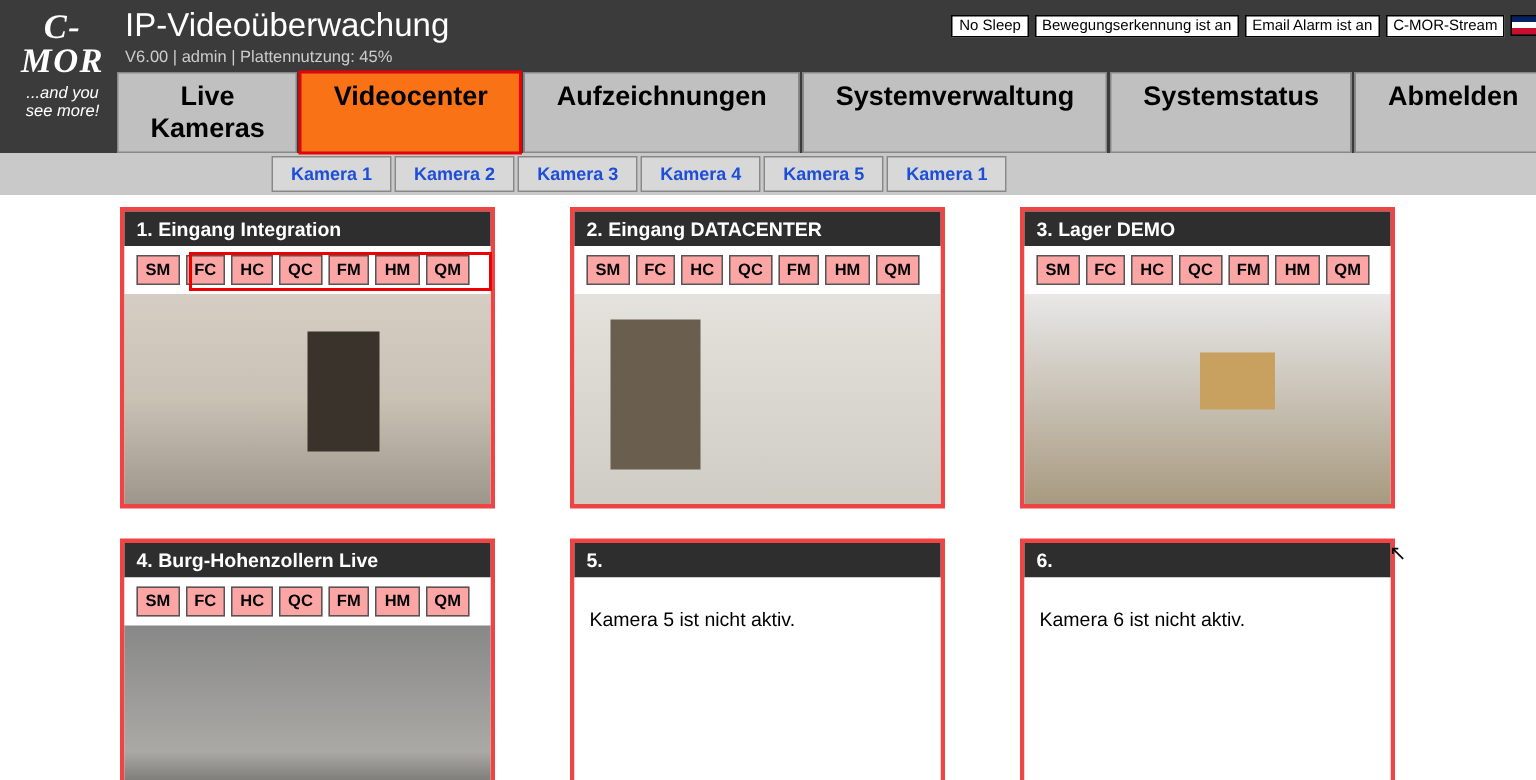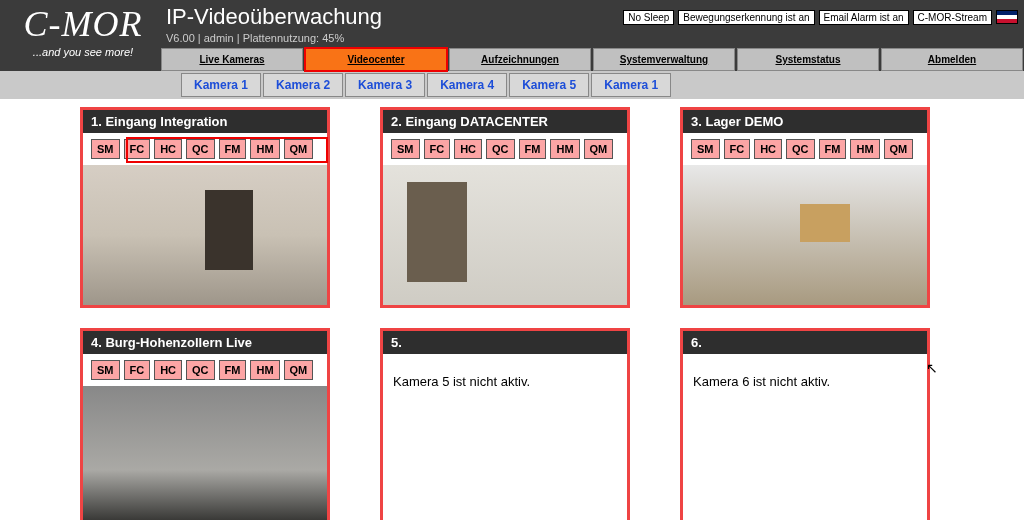--- a/index.html
+++ b/index.html
@@ -1,29 +1,29 @@
 <!DOCTYPE html>
 <html><head>
 <meta charset="utf-8">
 <style>
   * { box-sizing: border-box; margin: 0; padding: 0; }
   body { font-family: Arial, sans-serif; background: #fff; font-size: 13px; color: #000; width: 1024px; }
   .header { background: #3b3b3b; color: #fff; display: flex; align-items: flex-start; padding: 0; }
   .logo-box { width: 160px; padding: 6px 8px 4px 14px; text-align: center; }
-  .logo { font-family: "Comic Sans MS", cursive; font-weight: normal; font-size: 36px; font-style: italic; letter-spacing: 1px; line-height: 1; }
+  .logo { font-family: "Comic Sans MS", cursive; font-weight: bold; font-size: 23px; font-style: italic; letter-spacing: 1px; line-height: 1; }
   .tagline { font-size: 11px; font-style: italic; margin-top: 4px; }
   .header-right { flex: 1; }
   .title-row { display: flex; align-items: center; justify-content: space-between; padding: 4px 6px 2px 6px; }
   .app-title { font-size: 22px; font-weight: normal; }
   .status-badges { display: flex; gap: 4px; text-align: right; }
   .status-badge { background: #fff; color: #000; border: 1px solid #000; font-size: 10px; padding: 1px 4px; }
   .flag { width: 22px; height: 14px; background: linear-gradient(to bottom, #012169 33%, #fff 33%, #fff 66%, #c8102e 66%); border: 1px solid #000; display: inline-block; position: relative; overflow: hidden; }
   .meta-row { font-size: 11px; color: #ccc; padding: 0 6px 4px 6px; }
   .tabs-main { display: flex; background: #3b3b3b; padding: 0 0 0 0; }
-  .tab-main { flex: 1; background: #c0c0c0; color: #000; text-align: center; padding: 5px 21px; border: 1px solid #888; font-weight: bold; font-size: 10px; cursor: pointer; margin: 0 1px; text-decoration: underline; }
+  .tab-main { flex: 1; background: #c0c0c0; color: #000; text-align: center; padding: 5px 21px; border: 1px solid #888; font-weight: bold; font-size: 18px; cursor: pointer; margin: 0 1px; }
   .tab-main.active { background: #f97316; }
   .tab-main.highlighted { outline: 2px solid #e00; outline-offset: -1px; }
   .tabs-sub { display: flex; background: #c9c9c9; padding: 2px 0 2px 180px; }
   .tab-sub { background: #d8d8d8; color: #1d4ed8; text-align: center; padding: 4px 12px; border: 1px solid #888; font-weight: bold; font-size: 12px; cursor: pointer; margin: 0 1px; min-width: 80px; }
   .content { padding: 8px 80px 10px 80px; display: flex; flex-wrap: wrap; gap: 20px 50px; justify-content: flex-start; }
   .cam-tile { width: 250px; border: 3px solid #ef4444; }
   .cam-header { background: #2e2e2e; color: #fff; font-weight: bold; font-size: 13px; padding: 4px 8px; }
   .cam-buttons { background: #fff; padding: 6px 8px; display: flex; gap: 4px; }
   .cam-btn { background: #fca5a5; border: 1px solid #555; font-size: 11px; font-weight: bold; padding: 3px 5px; cursor: pointer; }
   .cam-buttons.hl { position: relative; }

